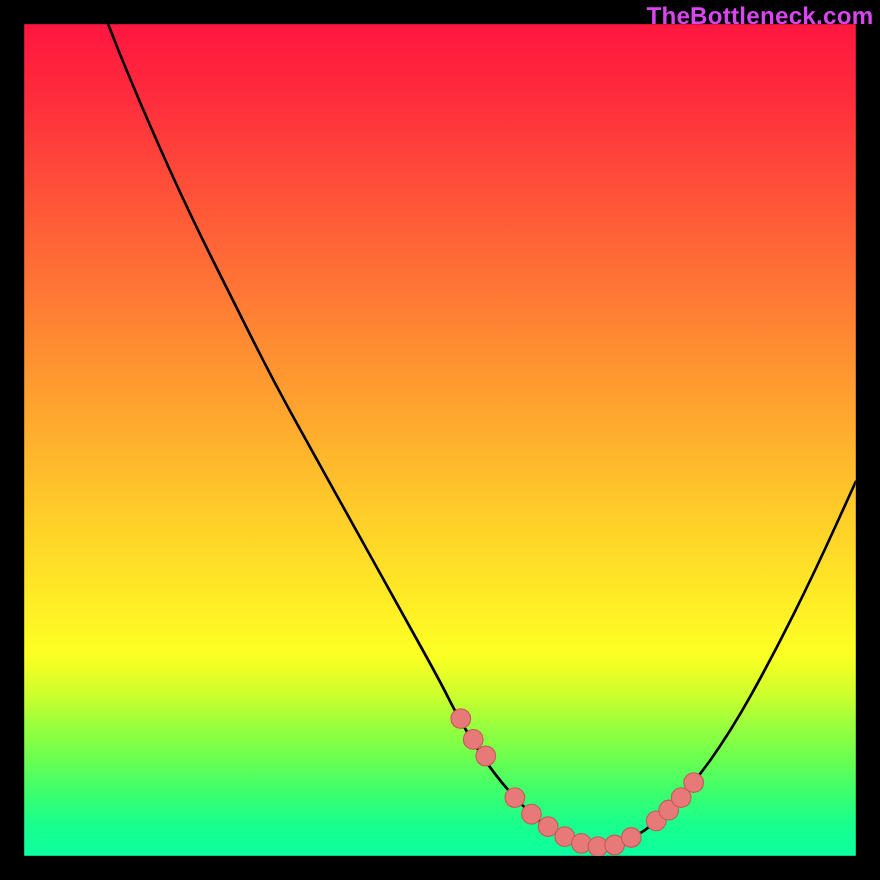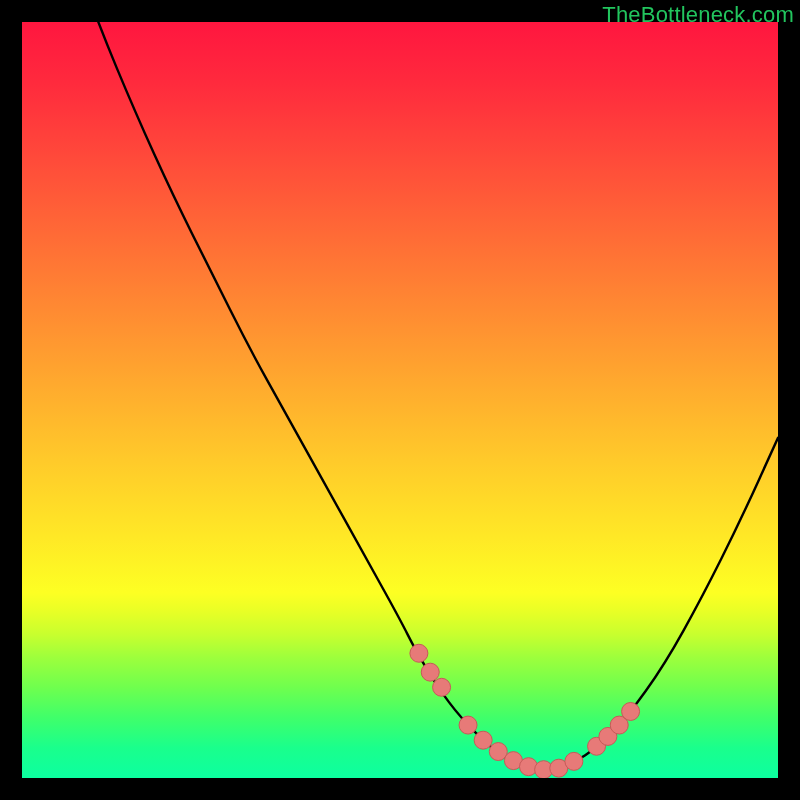--- a/index.html
+++ b/index.html
@@ -48,22 +48,22 @@
   .svg-layer {
     position: absolute;
     left: 0;
     top: 0;
   }
   .watermark {
     position: absolute;
     top: 2px;
     right: 6px;
     font-size: 22px;
-    font-weight: 400;
-    color: #22c55e;
+    font-weight: 700;
+    color: #d946ef;
     letter-spacing: 0.2px;
   }
 </style>
 </head>
 <body>
 
 <div class="watermark">TheBottleneck.com</div>
 
 <div class="frame">
   <div class="gradient"></div>

